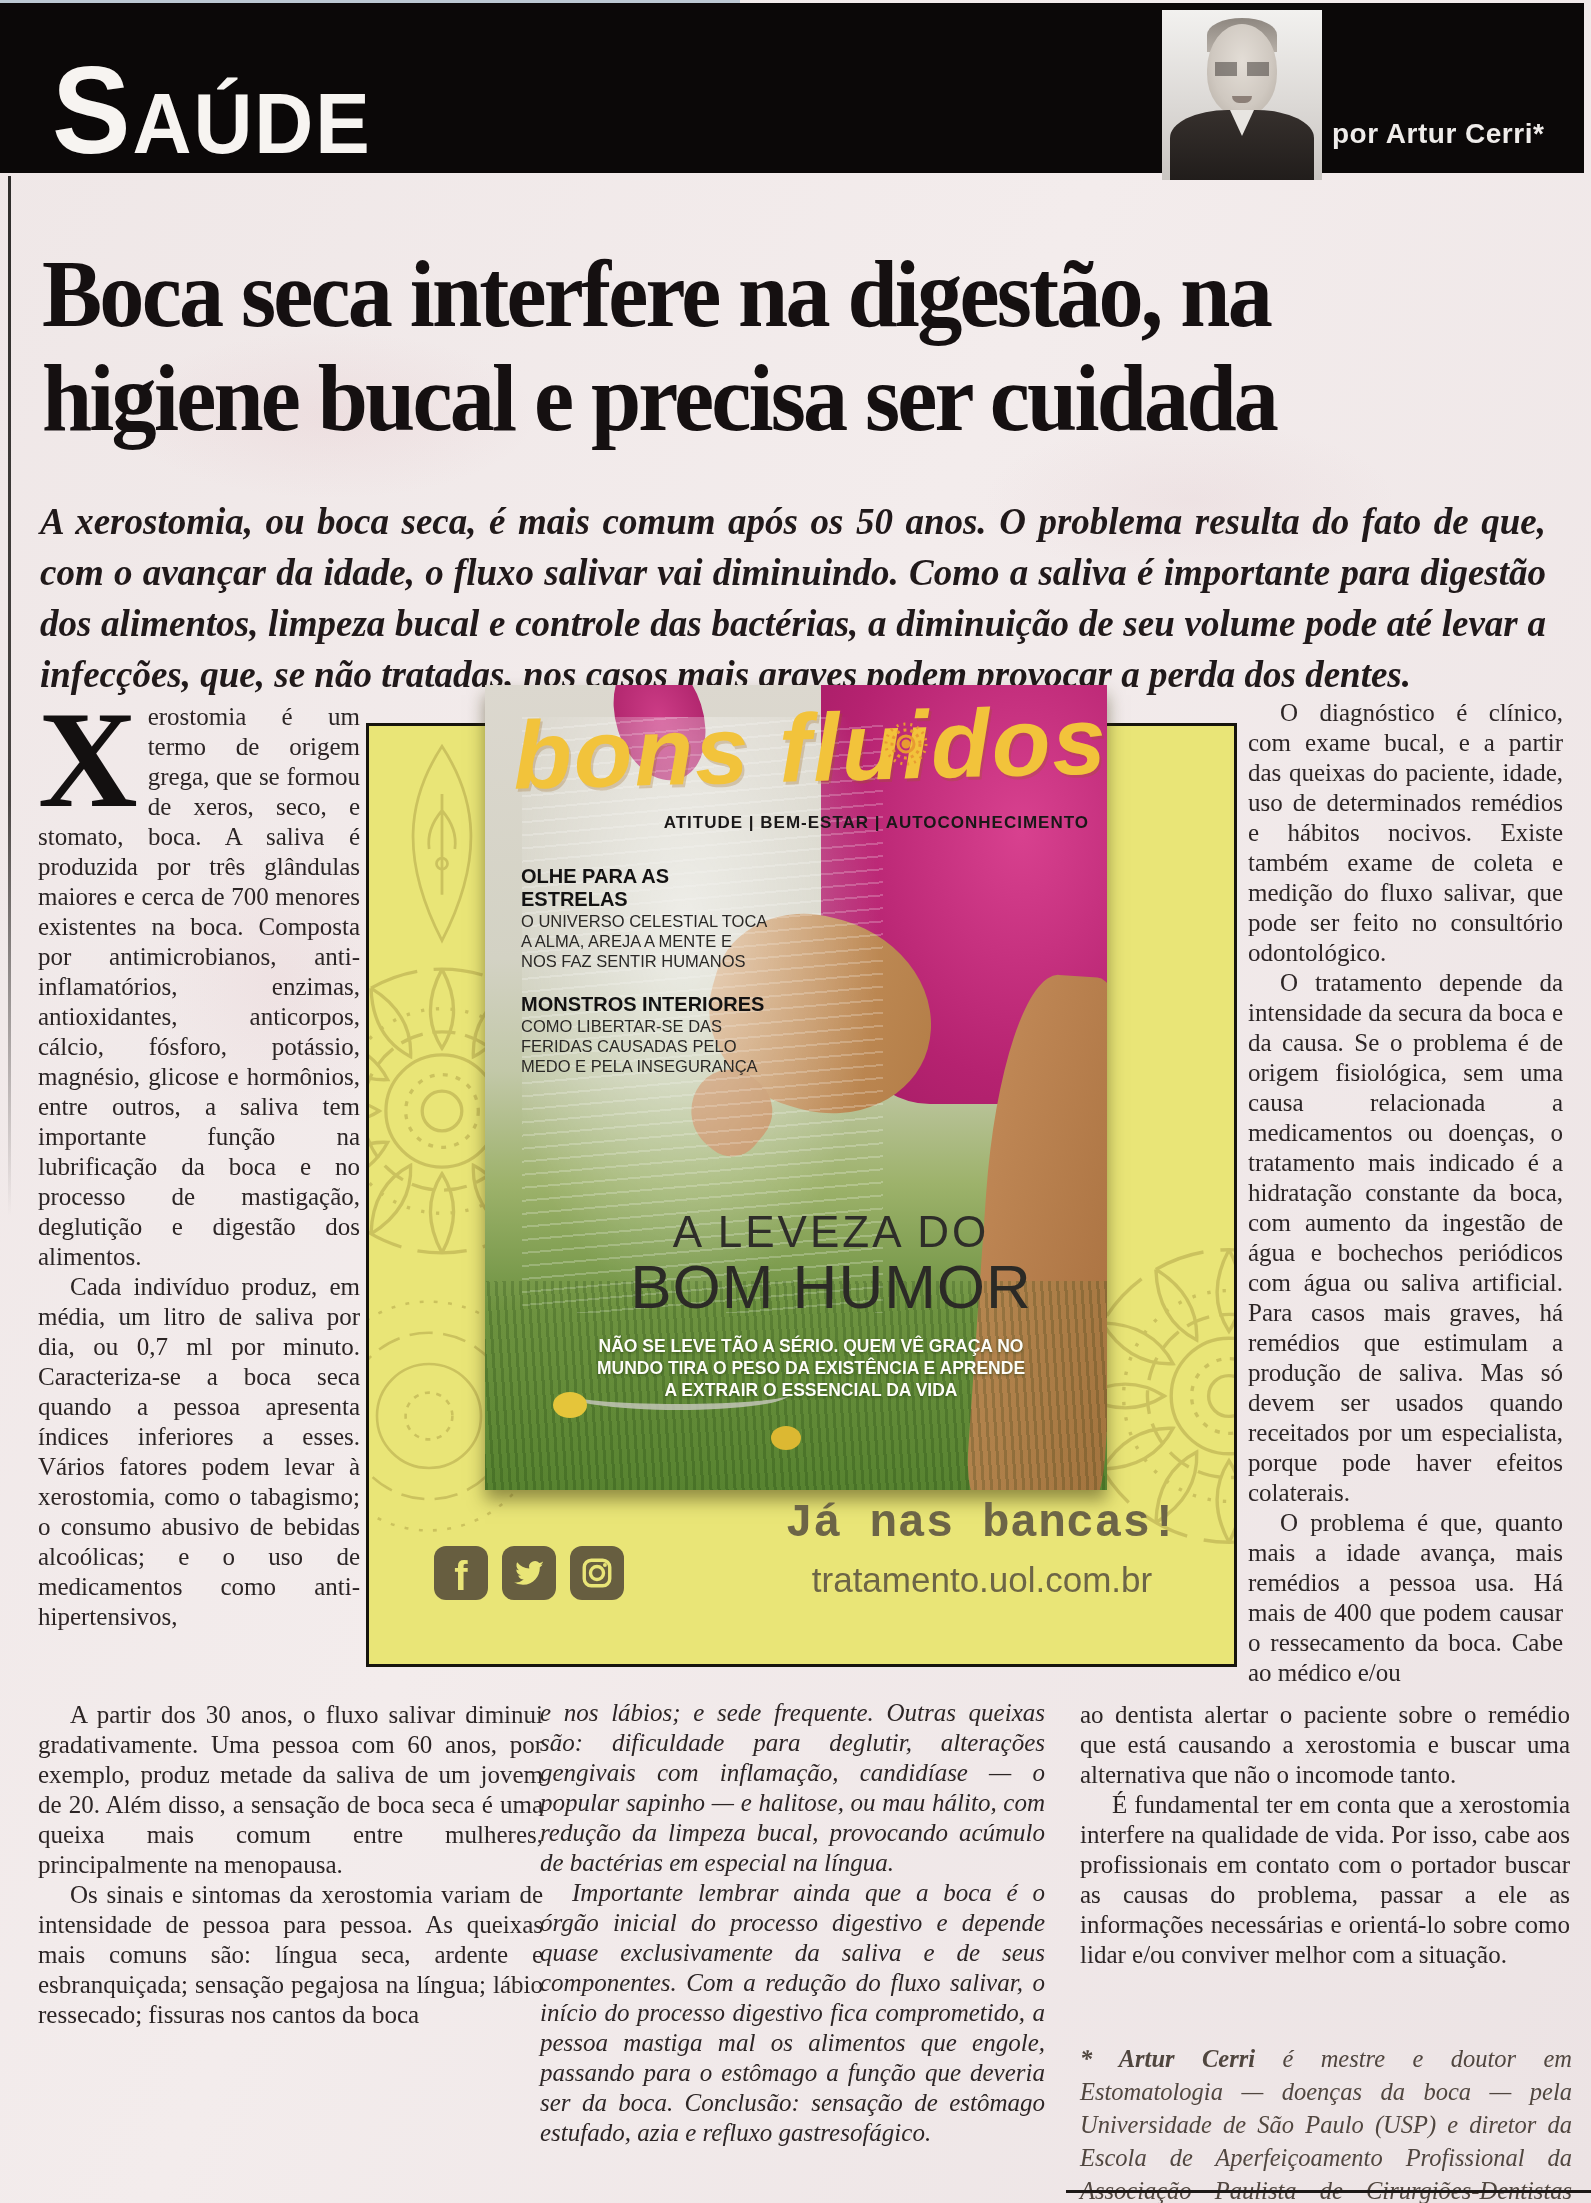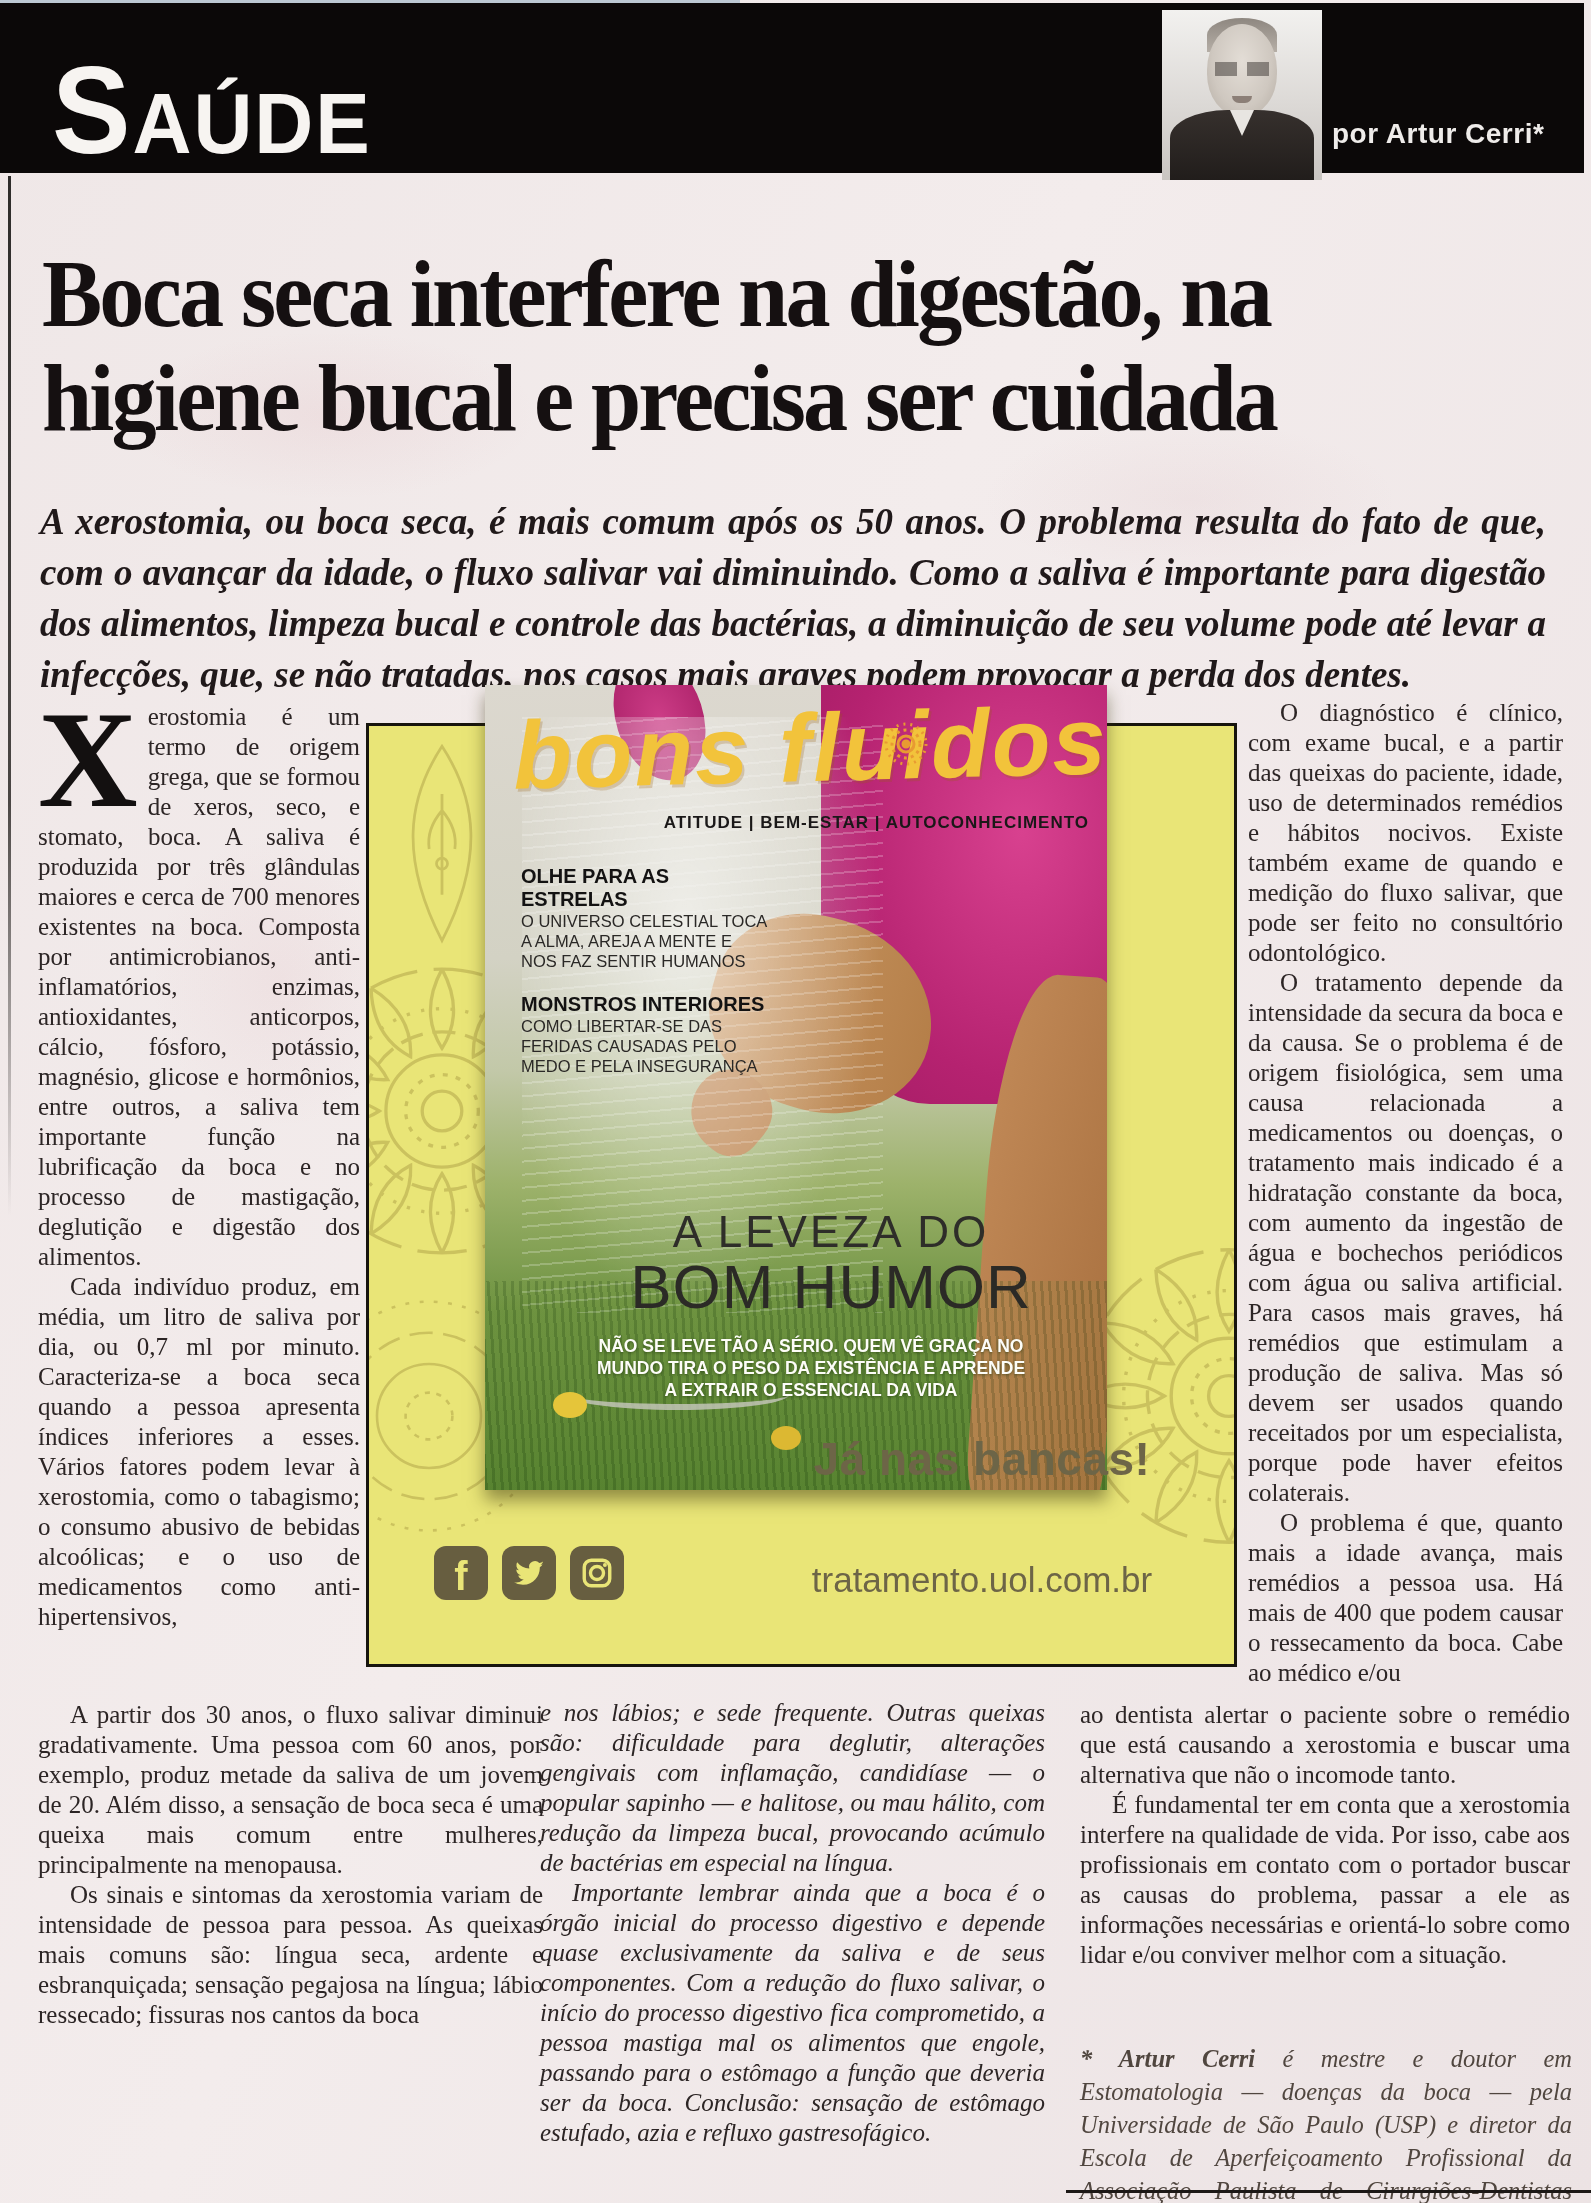--- a/index.html
+++ b/index.html
@@ -68,22 +68,22 @@
   .col-mid-bottom{position:absolute;left:540px;top:1698px;width:505px;font-style:italic;}
   .col-right-bottom{position:absolute;left:1080px;top:1700px;width:490px;}
   
   .ad-panel{
     position:absolute;left:366px;top:723px;width:871px;height:944px;
     background:#e9e577;border:3px solid #17150e;box-sizing:border-box;overflow:hidden;z-index:1;
   }
   .mandala,.leaf{position:absolute;opacity:.55;}
   .mandala svg,.leaf svg{display:block;}
   .cta{
-    position:absolute;left:762px;top:1432px;width:440px;text-align:center;z-index:6;
-    font-family:Liberation Sans, sans-serif;font-weight:bold;font-size:46px;color:#6d6547;letter-spacing:.5px;
+    position:absolute;left:762px;top:1498px;width:440px;text-align:center;z-index:6;
+    font-family:Liberation Mono, monospace;font-weight:bold;font-size:46px;color:#6d6547;letter-spacing:.5px;
   }
   .url{
     position:absolute;left:762px;top:1560px;width:440px;text-align:center;z-index:6;
     font-family:"Liberation Sans",sans-serif;font-size:35px;color:#6d6547;
   }
   .social{position:absolute;left:434px;top:1546px;display:flex;gap:14px;z-index:6;}
   .sicon{width:54px;height:54px;border-radius:12px;background:#675e40;position:relative;
     display:flex;align-items:center;justify-content:center;}
   .sicon .fglyph{font-family:"Liberation Sans",sans-serif;font-weight:bold;font-size:40px;color:#e9e577;margin-top:6px;}
   
@@ -182,21 +182,21 @@
     <div>higiene bucal e precisa ser cuidada</div>
   </div>
   <div class="lede">A xerostomia, ou boca seca, é mais comum após os 50 anos. O problema resulta do fato de que, com o avançar da idade, o fluxo salivar vai diminuindo. Como a saliva é importante para digestão dos alimentos, limpeza bucal e controle das bactérias, a diminuição de seu volume pode até levar a infecções, que, se não tratadas, nos casos mais graves podem provocar a perda dos dentes.</div>
 
   <div class="col-left-top bodycol">
     <p><span class="dropcap">X</span><span>erostomia é um termo de origem grega, que se formou de xeros, seco, e stomato, boca. A saliva é produzida por três glândulas maiores e cerca de 700 menores existentes na boca. Composta por antimicrobianos, anti-inflamatórios, enzimas, antioxidantes, anticorpos, cálcio, fósforo, potássio, magnésio, glicose e hormônios, entre outros, a saliva tem importante função na lubrificação da boca e no processo de mastigação, deglutição e digestão dos alimentos.</span></p>
     <p class="ind">Cada indivíduo produz, em média, um litro de saliva por dia, ou 0,7 ml por minuto. Caracteriza-se a boca seca quando a pessoa apresenta índices inferiores a esses. Vários fatores podem levar à xerostomia, como o tabagismo; o consumo abusivo de bebidas alcoólicas; e o uso de medicamentos como anti-hipertensivos,</p>
   </div>
 
   <div class="col-right-top bodycol">
-    <p class="ind">O diagnóstico é clínico, com exame bucal, e a partir das queixas do paciente, idade, uso de determinados remédios e hábitos nocivos. Existe também exame de quando e medição do fluxo salivar, que pode ser feito no consultório odontológico.</p>
+    <p class="ind">O diagnóstico é clínico, com exame bucal, e a partir das queixas do paciente, idade, uso de determinados remédios e hábitos nocivos. Existe também exame de coleta e medição do fluxo salivar, que pode ser feito no consultório odontológico.</p>
     <p class="ind">O tratamento depende da intensidade da secura da boca e da causa. Se o problema é de origem fisiológica, sem uma causa relacionada a medicamentos ou doenças, o tratamento mais indicado é a hidratação constante da boca, com aumento da ingestão de água e bochechos periódicos com água ou saliva artificial. Para casos mais graves, há remédios que estimulam a produção de saliva. Mas só devem ser usados quando receitados por um especialista, porque pode haver efeitos colaterais.</p>
     <p class="ind">O problema é que, quanto mais a idade avança, mais remédios a pessoa usa. Há mais de 400 que podem causar o ressecamento da boca. Cabe ao médico e/ou</p>
   </div>
 
   <div class="ad-panel">
     <div class="leaf" style="left:18px;top:8px;">
       <svg width="110" height="230" viewBox="0 0 120 240" fill="none" stroke="#b3a64b" stroke-width="3">
         <path d="M60,8 C98,66 106,130 60,220 C14,130 22,66 60,8 Z"></path>
         <path d="M60,60 L60,170 M60,78 C48,92 44,106 46,120 M60,78 C72,92 76,106 74,120"></path>
         <circle cx="60" cy="136" r="6"></circle>

